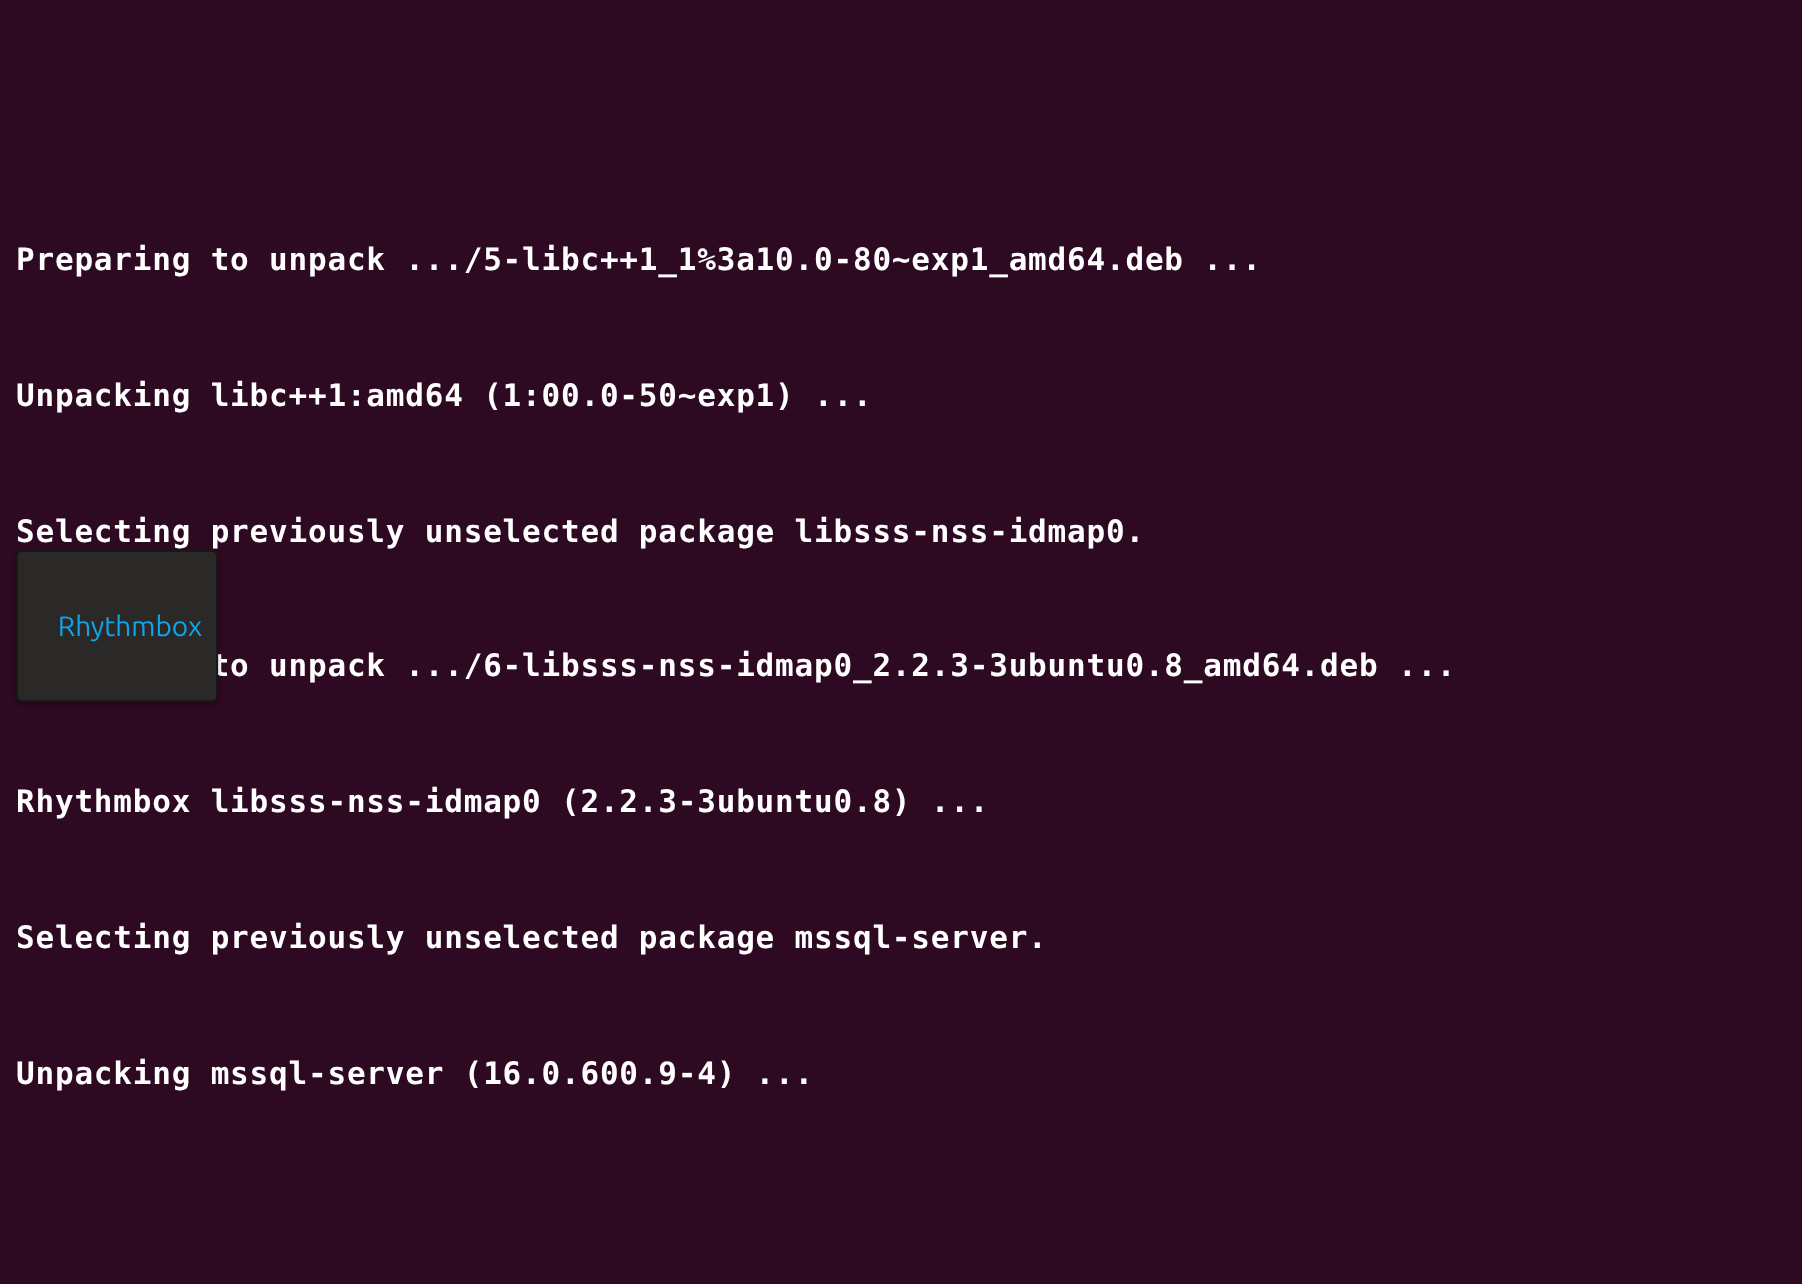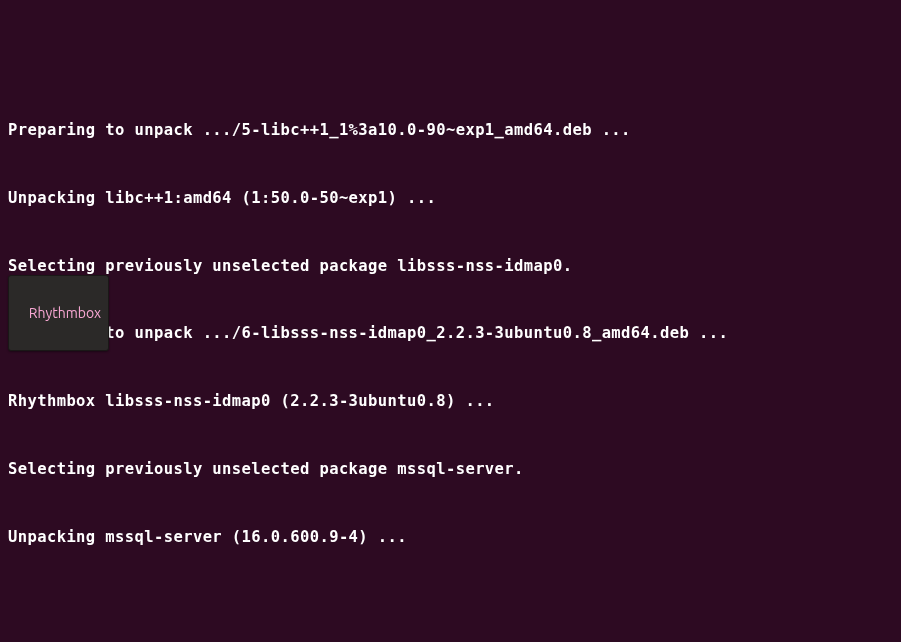--- a/index.html
+++ b/index.html
@@ -28,43 +28,43 @@
   .line {
     display: block;
     white-space: pre-wrap;
     word-break: break-all;
   }
   .tooltip {
     position: absolute;
     left: 8px;
     top: 275px;
     background: #2b2928;
-    color: #f9a8d4;
+    color: #0ea5e9;
     font-family: "Ubuntu", "DejaVu Sans", sans-serif;
     font-size: 14px;
     font-weight: 400;
     letter-spacing: 0;
     padding: 3px 7px;
     border-radius: 3px;
     border: 1px solid #1a1817;
     box-shadow: 0 1px 2px rgba(0,0,0,0.4);
     z-index: 10;
   }
 </style>
 </head>
 <body>
 
 <div class="terminal">
 
   <div class="tooltip">
     <span>Rhythmbox</span>
   </div>
 
-  <span class="line">Preparing to unpack .../5-libc++1_1%3a10.0-90~exp1_amd64.deb ...</span>
-  <span class="line">Unpacking libc++1:amd64 (1:50.0-50~exp1) ...</span>
+  <span class="line">Preparing to unpack .../5-libc++1_1%3a10.0-80~exp1_amd64.deb ...</span>
+  <span class="line">Unpacking libc++1:amd64 (1:00.0-50~exp1) ...</span>
   <span class="line">Selecting previously unselected package libsss-nss-idmap0.</span>
   <span class="line">Preparing to unpack .../6-libsss-nss-idmap0_2.2.3-3ubuntu0.8_amd64.deb ...</span>
   <span class="line">Rhythmbox libsss-nss-idmap0 (2.2.3-3ubuntu0.8) ...</span>
   <span class="line">Selecting previously unselected package mssql-server.</span>
   <span class="line">Unpacking mssql-server (16.0.600.9-4) ...</span>
   
   
   
   
   

